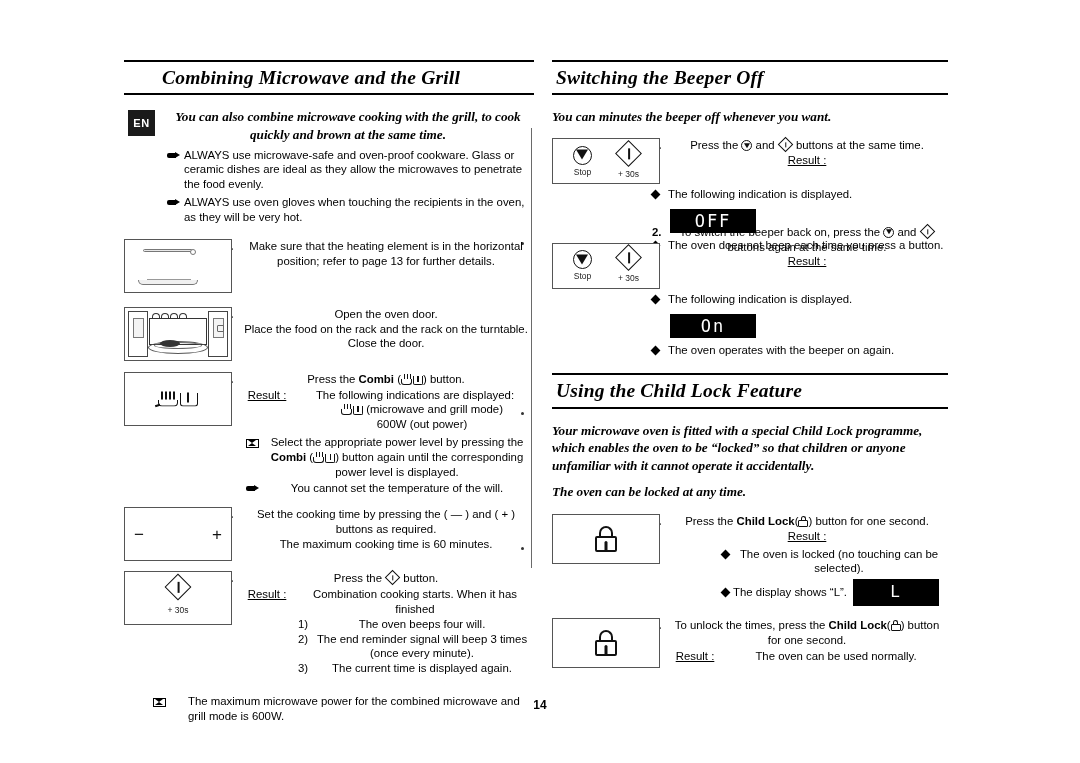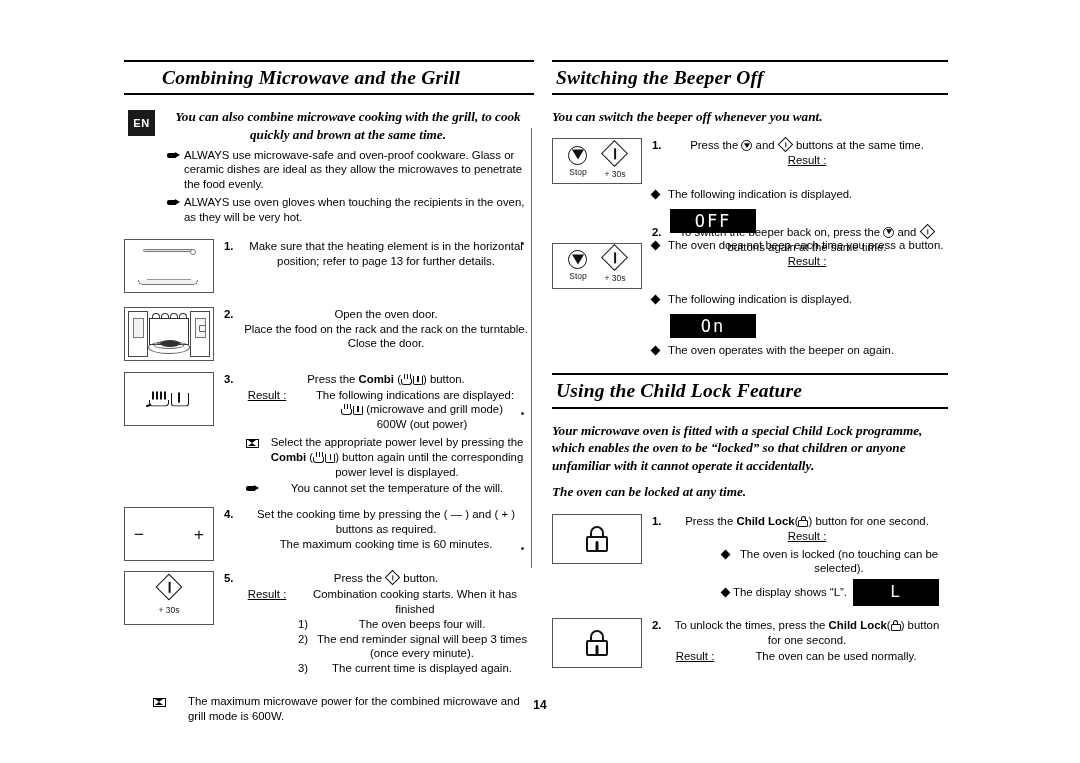--- a/index.html
+++ b/index.html
@@ -187,21 +187,21 @@
 
   .sub-indent { padding-left: 52px; }
   .sub-indent2 { padding-left: 72px; }
 
   .num-list-row { display: flex; margin-top: 0px; }
   .num-list-row .nl-num { flex: 0 0 20px; }
   .num-list-row .nl-txt { flex: 1; }
 
   
   .pbox {
-    width: 90px;
+    width: 108px;
     height: 46px;
     border: 1.3px solid #555;
     background: #fff;
     position: relative;
   }
   .pbox.tall { height: 50px; }
   .pbox.sq   { height: 54px; }
 
   
   .heat-top {
@@ -690,21 +690,21 @@
       <span class="glyph"><span class="mw-icon"></span></span>
       <span class="txt" style="padding-left:18px;">The maximum microwave power for the combined microwave and grill mode is 600W.</span>
     </div>
 
   </div>
 
   <div class="col-right">
 
     <div class="sect-head">Switching the Beeper Off</div>
 
-    <div class="lead">You can switch the beeper off whenever you want.</div>
+    <div class="lead">You can minutes the beeper off whenever you want.</div>
 
     <div class="step" style="margin-top:12px;">
       <div class="step-figure">
         <div class="pbox">
           <div class="pair-fig">
             <div class="pair-item">
               <div class="stop-circle"></div>
               <div class="btn-cap" style="margin-top:2px;">Stop</div>
             </div>
             <div class="pair-item">

